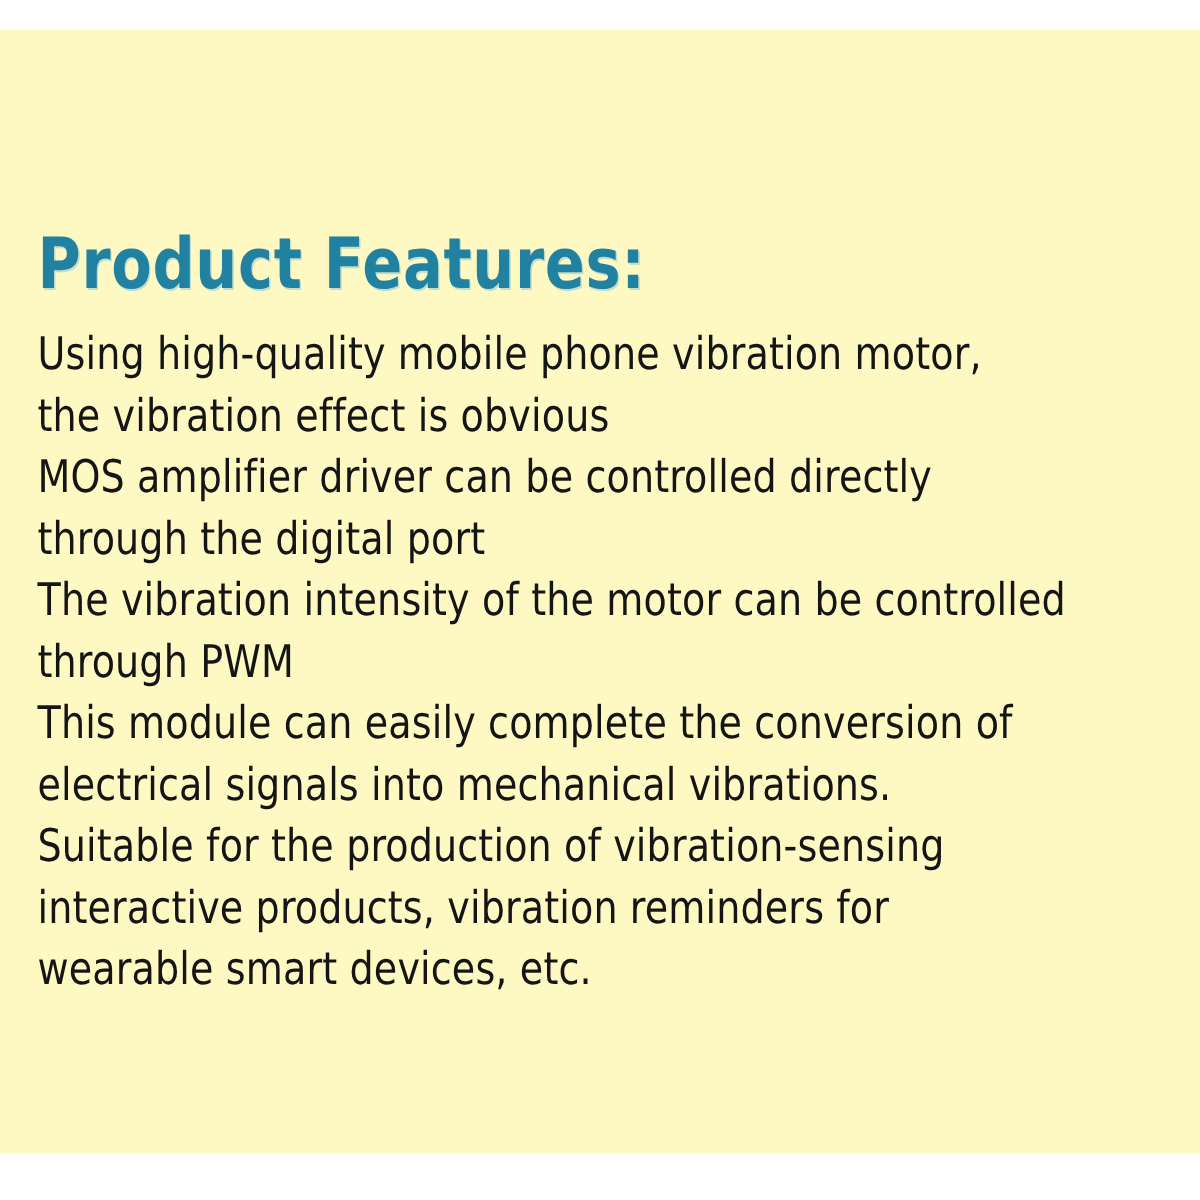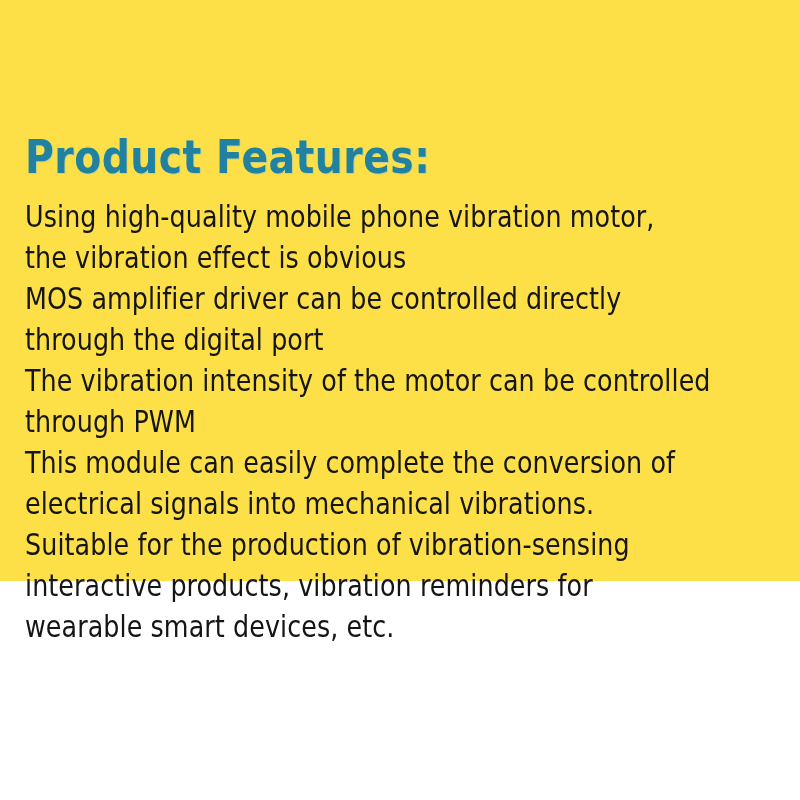--- a/index.html
+++ b/index.html
@@ -11,23 +11,24 @@
     width: 800px;
     height: 800px;
     background: #ffffff;
     font-family: "DejaVu Sans", sans-serif;
     overflow: hidden;
   }
 
   .page {
     position: relative;
     width: 800px;
-    height: 581px;
-    background: #fde047;
+    height: 749px;
+    background: #fef9c3;
     box-sizing: border-box;
+    margin-top: 20px;
   }
 
   .content-block {
     position: absolute;
     left: 25px;
     top: 132px;
     width: 760px;
   }
 
   

